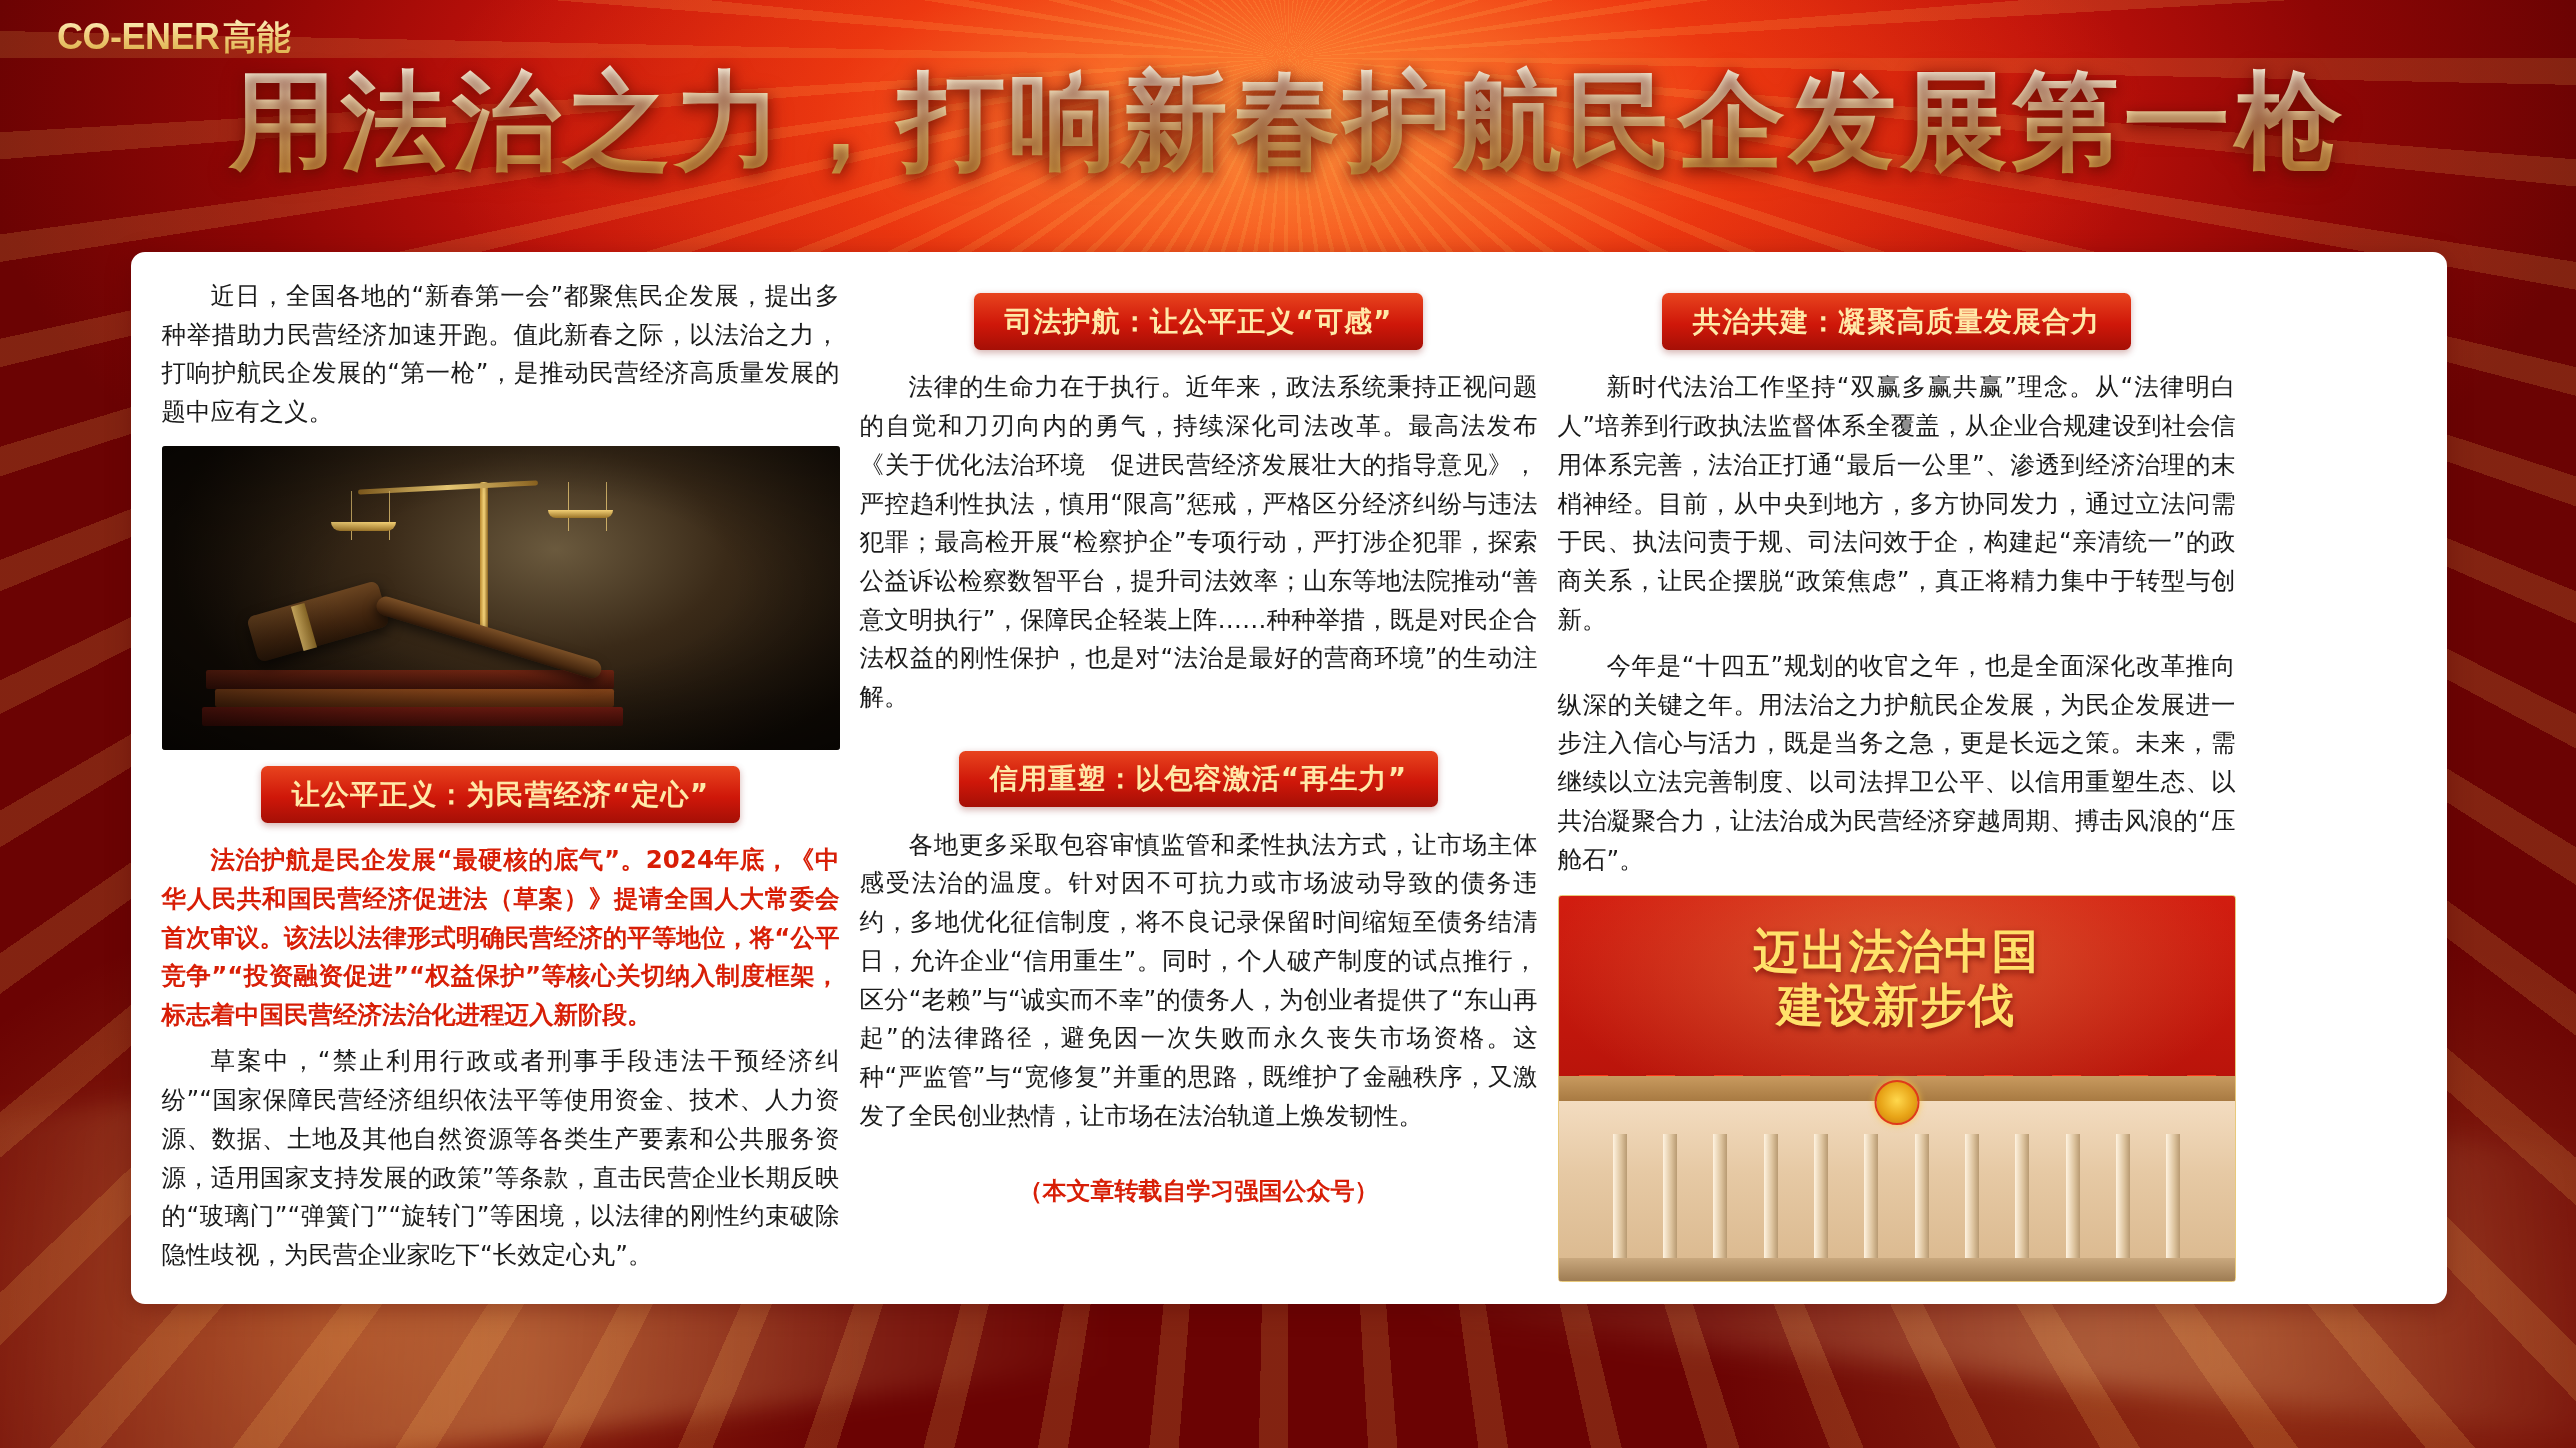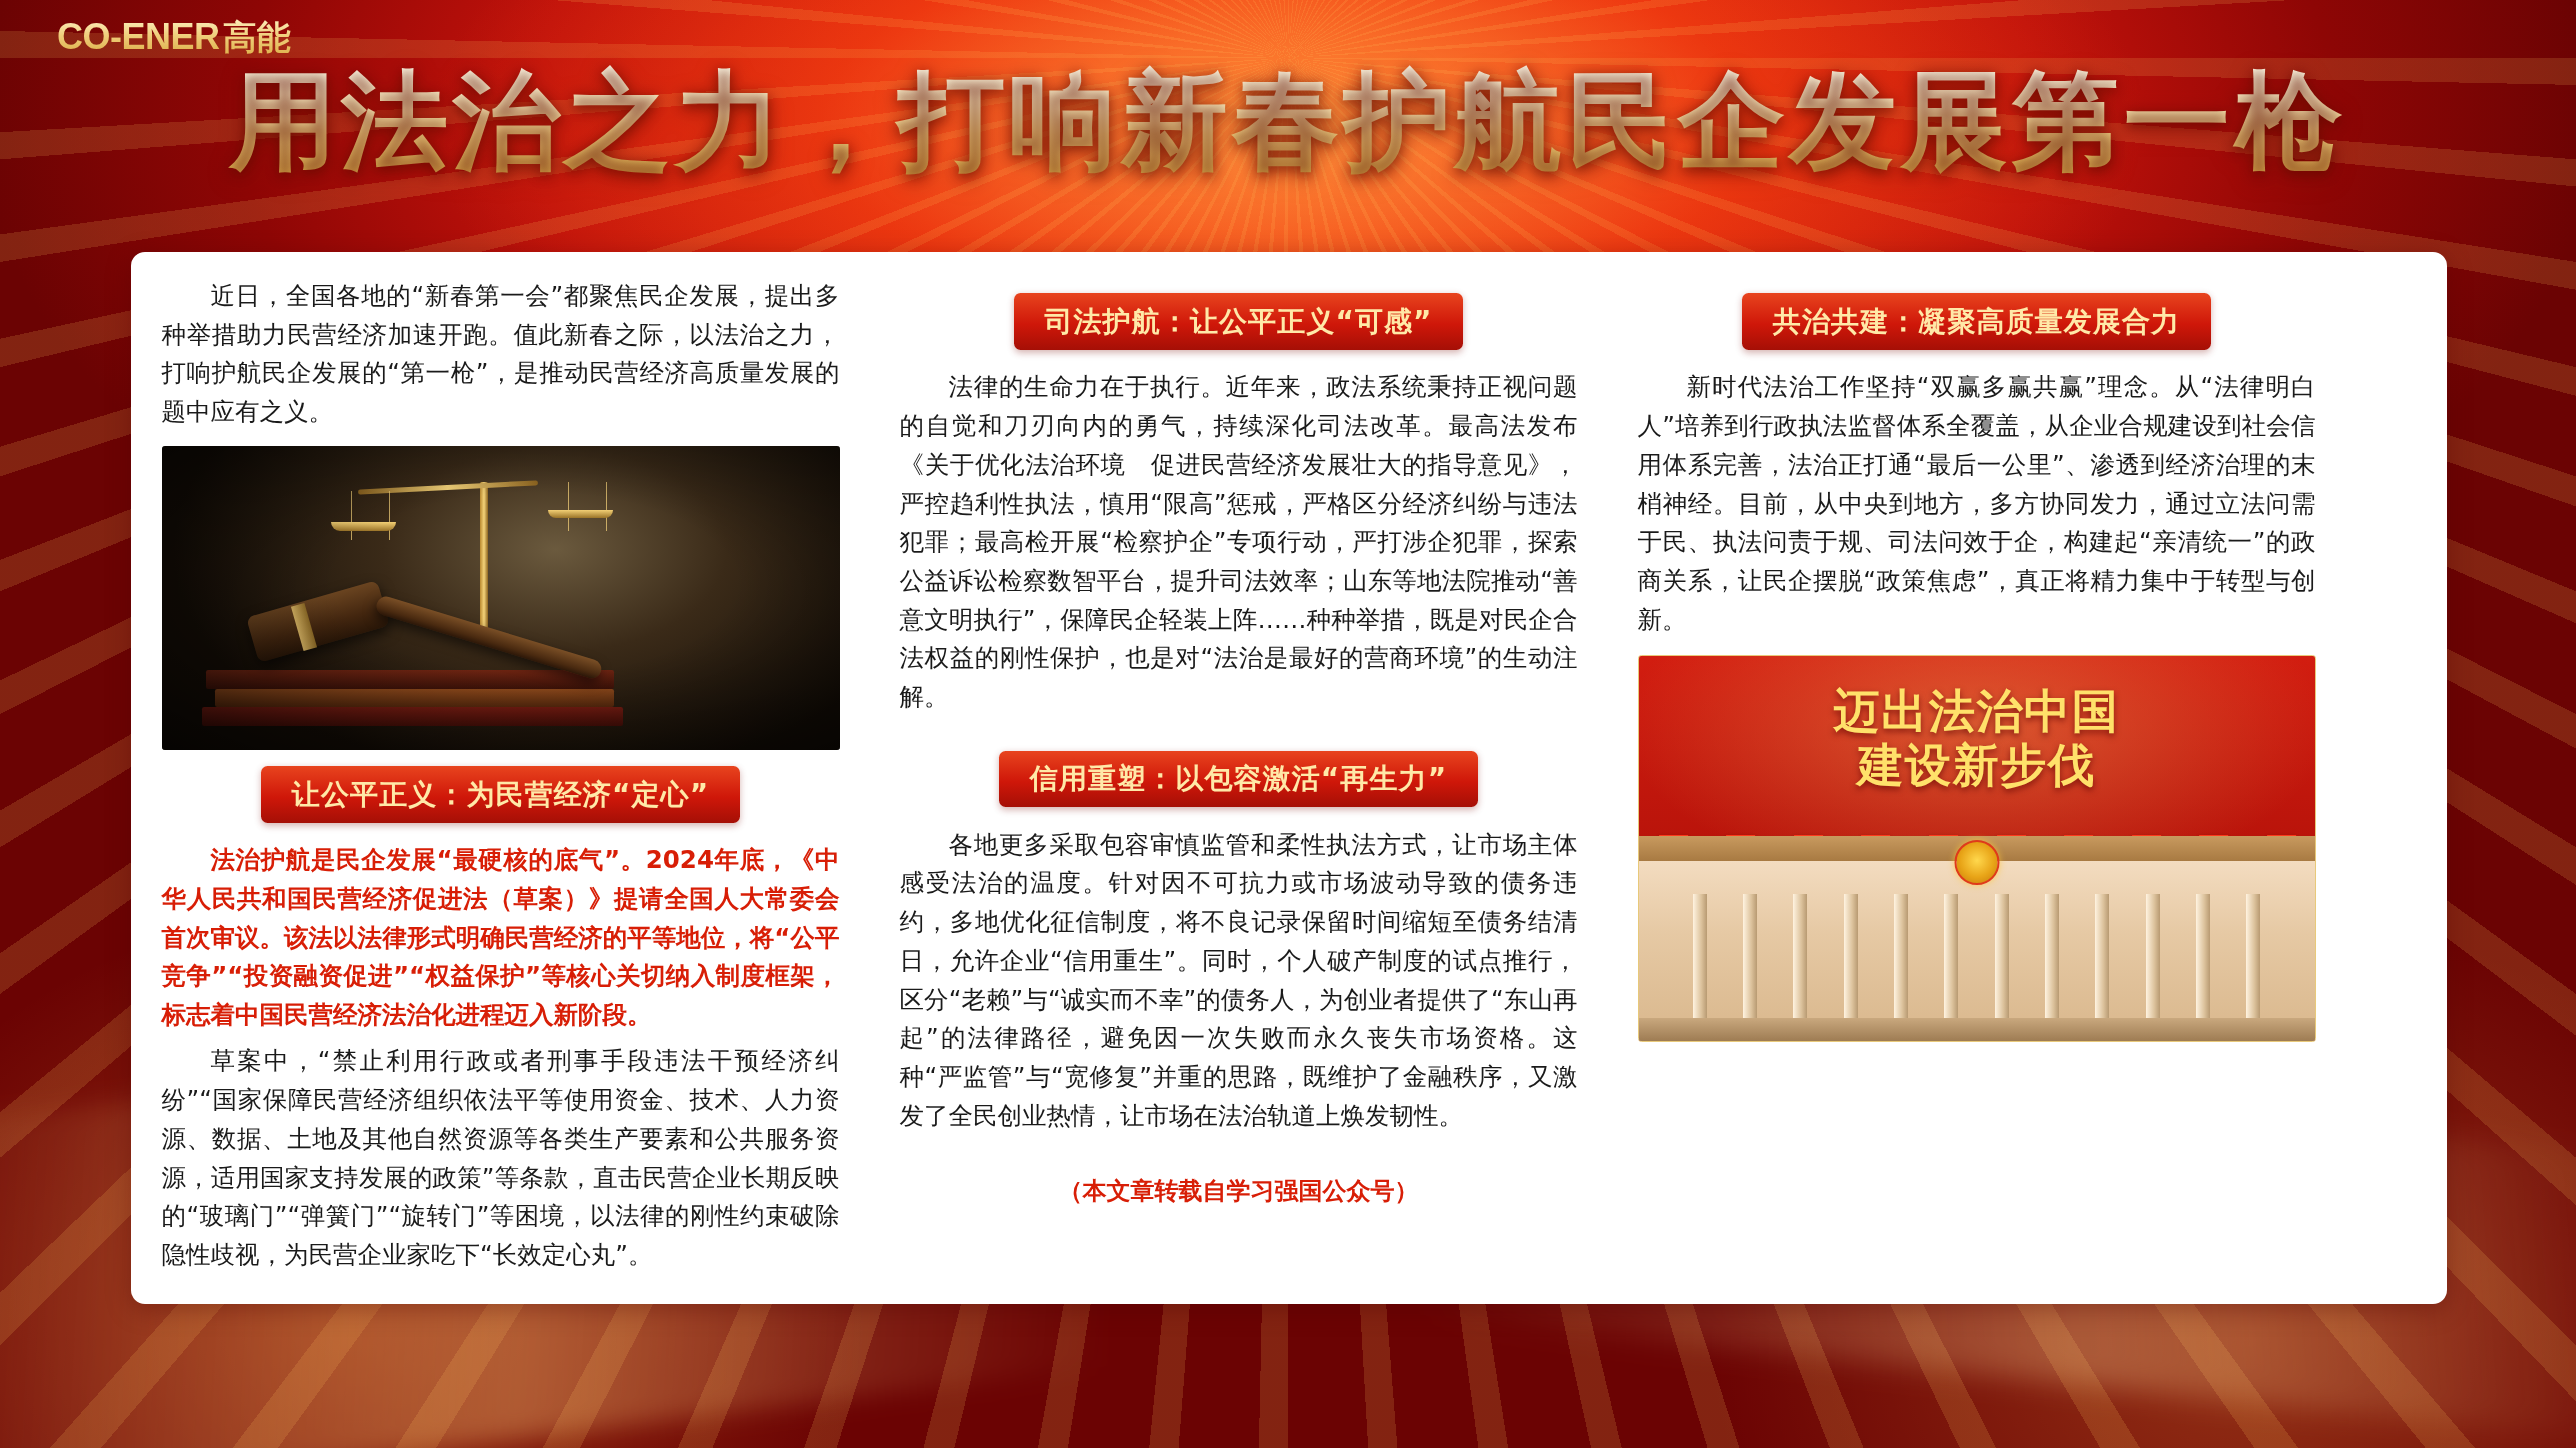--- a/index.html
+++ b/index.html
@@ -141,21 +141,21 @@
     top: 252px;
     width: 2316px;
     height: 1052px;
     background: #ffffff;
     border-radius: 14px;
     box-shadow: 0 5.5px 25px rgba(80,0,0,0.35);
     z-index: 5;
     padding: 25px 30.5px 22px 30.5px;
     box-sizing: border-box;
     display: flex;
-    gap: 60px;
+    gap: 20px;
   }
   .col {
     flex: 1 1 0;
     min-width: 0;
     position: relative;
   }
   .col-1 { flex: 0 0 678px; }
   .col-2 { flex: 0 0 678px; }
   .col-3 { flex: 0 0 678px; }
 
@@ -421,20 +421,21 @@
 
       <div class="section-title narrow">信用重塑：以包容激活“再生力”</div>
       <p class="body">各地更多采取包容审慎监管和柔性执法方式，让市场主体感受法治的温度。针对因不可抗力或市场波动导致的债务违约，多地优化征信制度，将不良记录保留时间缩短至债务结清日，允许企业“信用重生”。同时，个人破产制度的试点推行，区分“老赖”与“诚实而不幸”的债务人，为创业者提供了“东山再起”的法律路径，避免因一次失败而永久丧失市场资格。这种“严监管”与“宽修复”并重的思路，既维护了金融秩序，又激发了全民创业热情，让市场在法治轨道上焕发韧性。</p>
 
       <div class="reprint">（本文章转载自学习强国公众号）</div>
     </div>
 
     <div class="col col-3">
       <div class="section-title narrow">共治共建：凝聚高质量发展合力</div>
       <p class="body">新时代法治工作坚持“双赢多赢共赢”理念。从“法律明白人”培养到行政执法监督体系全覆盖，从企业合规建设到社会信用体系完善，法治正打通“最后一公里”、渗透到经济治理的末梢神经。目前，从中央到地方，多方协同发力，通过立法问需于民、执法问责于规、司法问效于企，构建起“亲清统一”的政商关系，让民企摆脱“政策焦虑”，真正将精力集中于转型与创新。</p>
+      <p class="body">今年是“十四五”规划的收官之年，也是全面深化改革推向纵深的关键之年。用法治之力护航民企发展，为民企发展进一步注入信心与活力，既是当务之急，更是长远之策。未来，需继续以立法完善制度、以司法捍卫公平、以信用重塑生态、以共治凝聚合力，让法治成为民营经济穿越周期、搏击风浪的“压舱石”。</p>
 
       <div class="hall">
         <div class="hall-glow"></div>
         <div class="hall-title">
           <div>迈出法治中国</div>
           <div>建设新步伐</div>
         </div>
         <div class="hall-flags">
           <div class="flag"></div>
           <div class="flag"></div>

